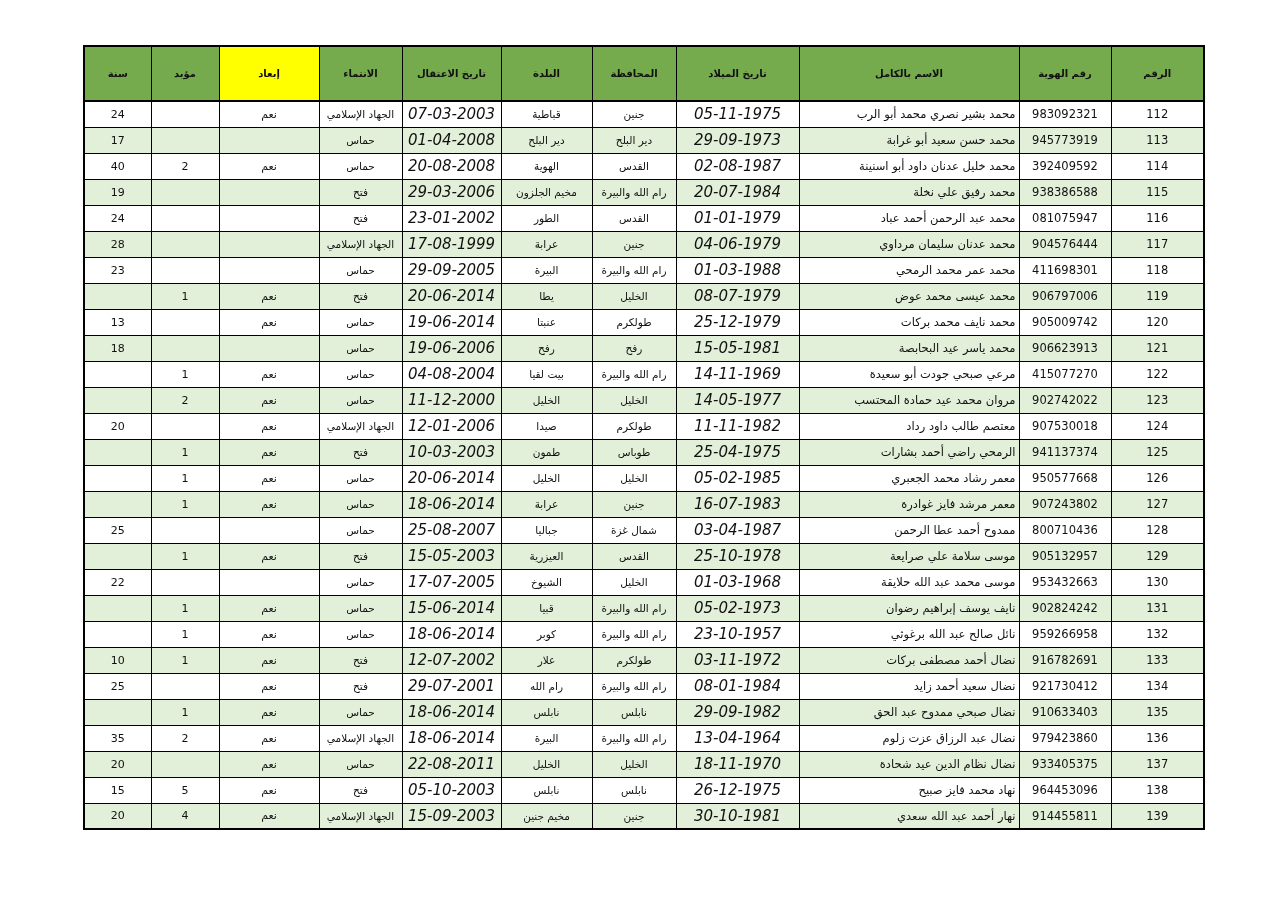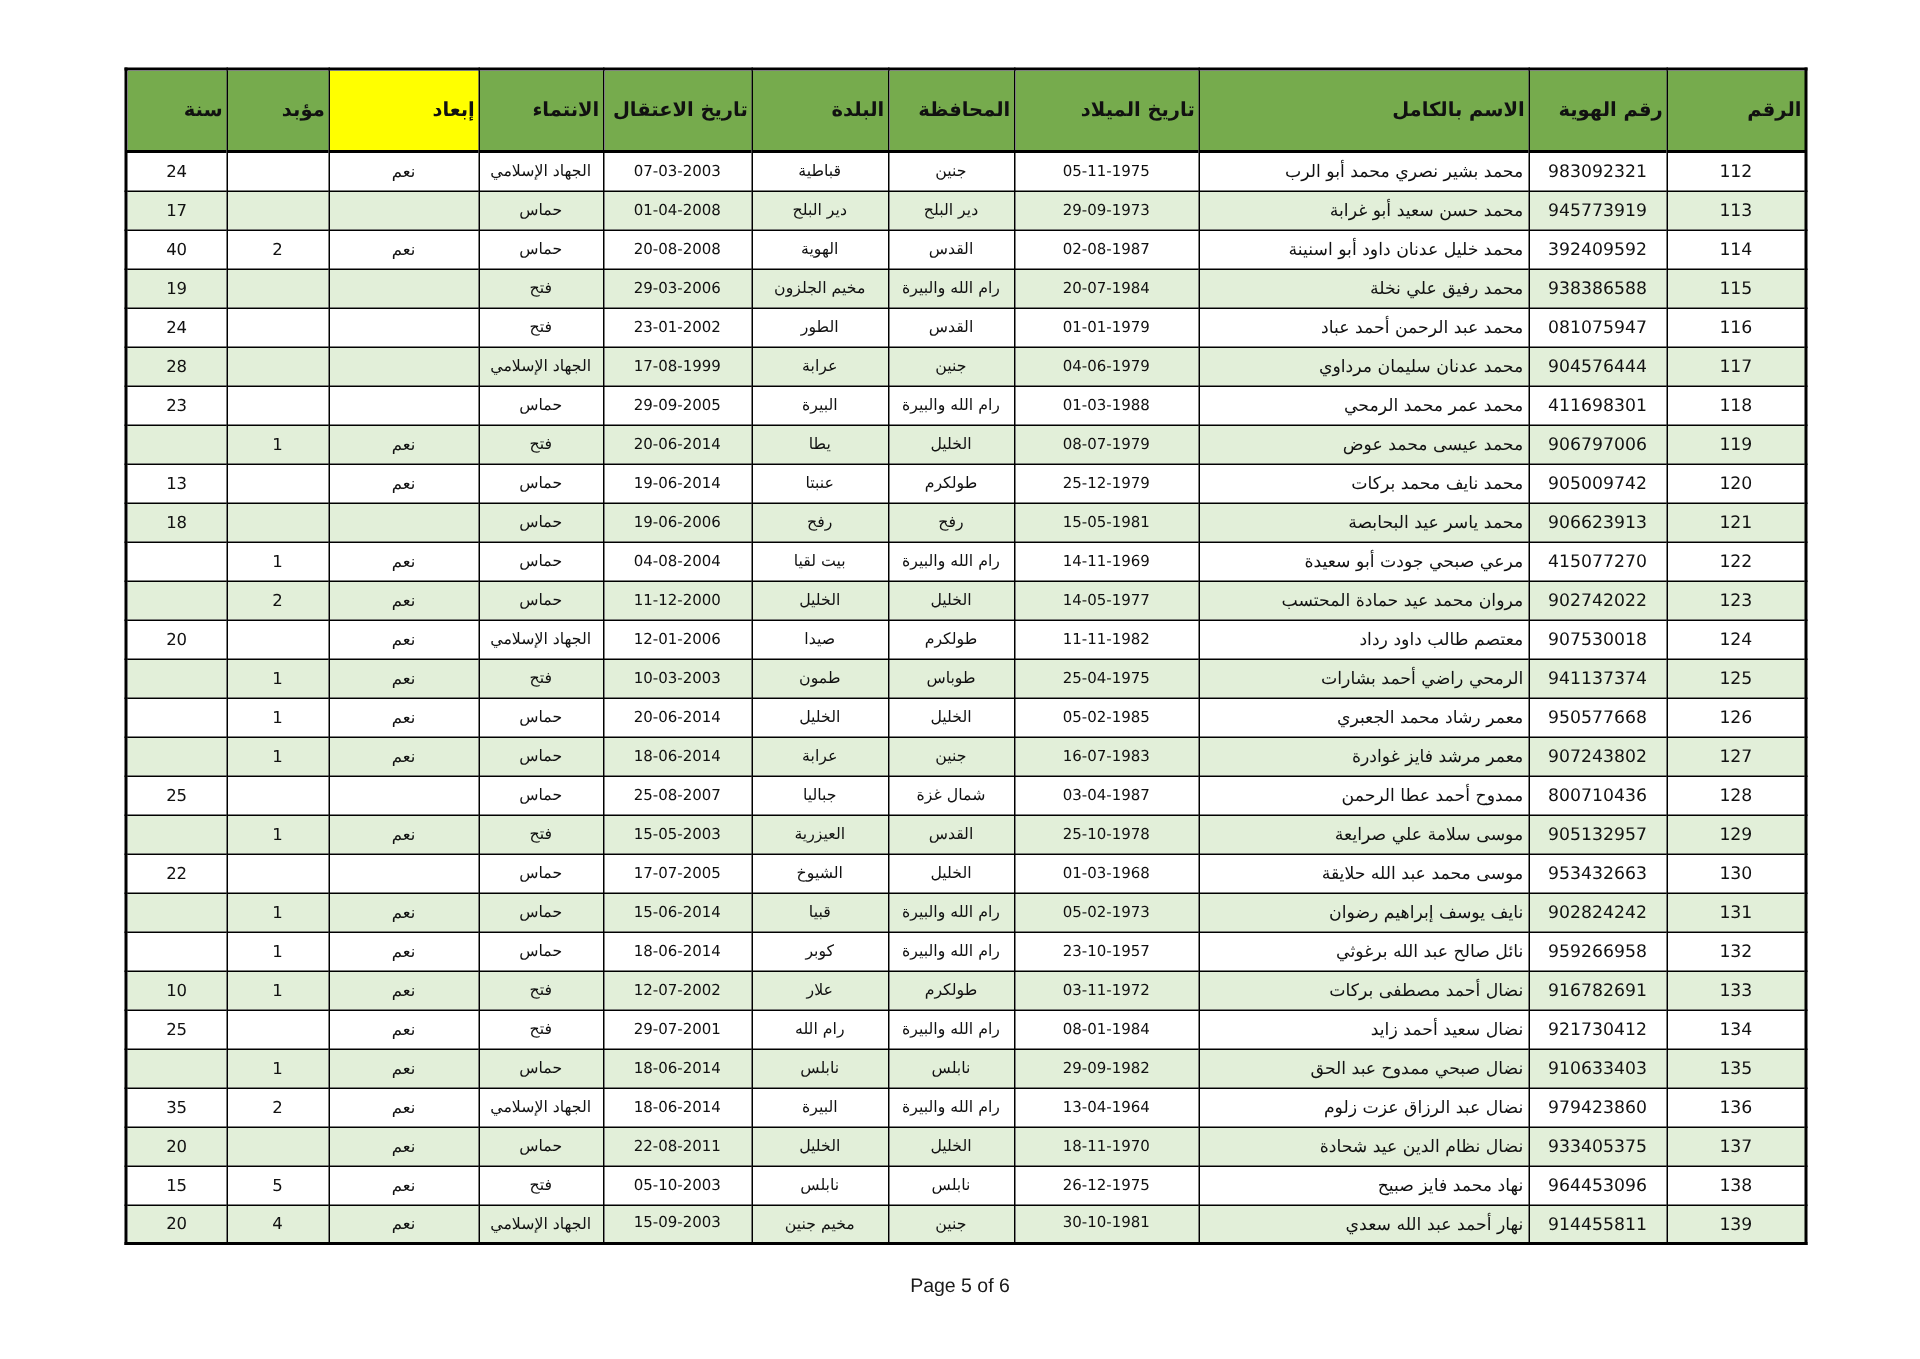--- a/index.html
+++ b/index.html
@@ -20,39 +20,38 @@
   .roster-table th,.roster-table td{
     border:1px solid var(--border,#000);
     padding:0 2px;
     text-align:center;vertical-align:middle;
     overflow:hidden;white-space:nowrap;
     color:#111;
   }
   .roster-table thead th{
     background:var(--header-green,#76ab4d);
     height:53px;
-    font-size:13px;font-weight:bold;
+    font-size:10px;font-weight:bold;
     border-bottom:2px solid var(--border,#000);
-    text-align:right;
   }
   .roster-table thead th.hdr-yellow{
     background:var(--header-yellow,#ffff00);
   }
   .roster-table tbody tr{height:26px;}
   .roster-table tbody tr:nth-child(even) td{background:var(--row-alt,#e2efd9);}
   .roster-table tbody tr:nth-child(odd) td{background:var(--row-white,#ffffff);}
   .roster-table tbody td{font-size:11px;}
   .roster-table td.c-name{
     text-align:right;font-size:11.5px;padding-right:3px;
   }
   .roster-table td.c-id,.roster-table td.c-num{
     font-size:11.5px;direction:ltr;
   }
   .roster-table td.c-birth,.roster-table td.c-arrest{
-    direction:ltr;font-size:10px;
+    direction:ltr;font-size:15px;font-style:italic;
   }
   .roster-table td.c-affiliation{font-size:10.5px;}
   .roster-table td.c-governorate,.roster-table td.c-town{font-size:10.5px;}
   .page-footer{
     position:absolute;left:0;top:849px;width:1280px;
     text-align:center;
     font-family:"Liberation Sans","DejaVu Sans",sans-serif;
     font-size:13px;color:#1a1a1a;
     direction:ltr;
   }
@@ -452,15 +451,14 @@
           <td class="c-town">مخيم جنين</td>
           <td class="c-arrest">15-09-2003</td>
           <td class="c-affiliation">الجهاد الإسلامي</td>
           <td class="c-deport">نعم</td>
           <td class="c-life">4</td>
           <td class="c-years">20</td>
         </tr>
       </tbody>
   </table>
 
-  <div class="page-footer">Page 5 of 6</div>
 
 </div>
 
 </body></html>

